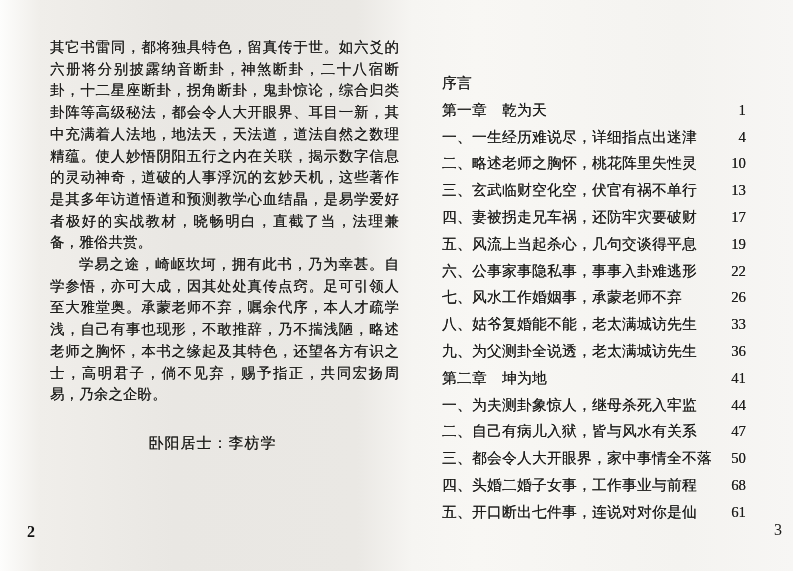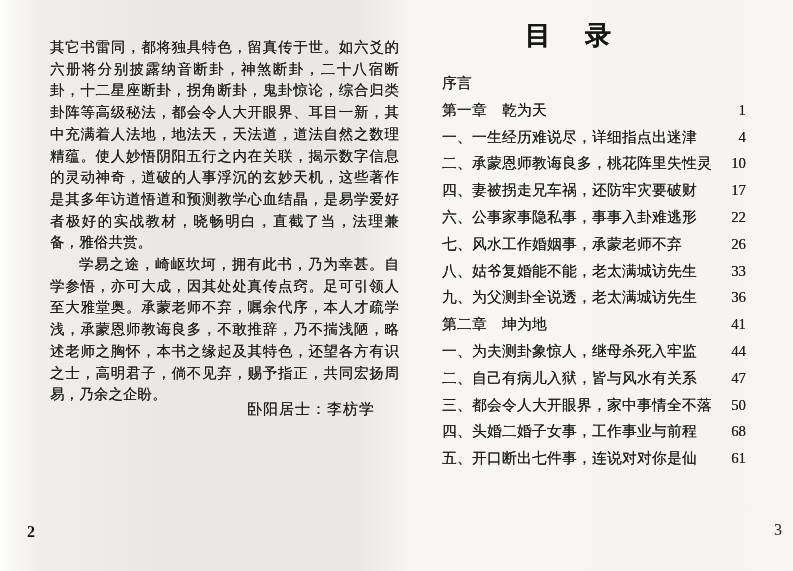--- a/index.html
+++ b/index.html
@@ -34,25 +34,25 @@
     line-height: 21.7px;
     text-align: justify;
     text-justify: inter-ideograph;
     letter-spacing: 0.1px;
     text-shadow: 0 0 0.45px #3a3a38;
   }
   .body-text p { margin: 0; }
   .body-text p.indent { text-indent: 2em; }
   .signature-line {
     position: absolute;
-    left: 50px; top: 400px;
+    left: 50px; top: 434px;
     width: 349px;
     padding-right: 0;
     box-sizing: border-box;
-    text-align: right;
+    text-align: center;
     font-size: 15px;
     letter-spacing: 1px;
     text-shadow: 0 0 0.4px #44443f;
   }
   .signature-inner { display: inline-block; margin-right: 24px; }
   .pagenum-left {
     position: absolute;
     left: 27px; top: 523px;
     font-size: 16px;
     font-weight: bold;
@@ -108,54 +108,63 @@
   }
 </style>
 </head>
 <body>
 
 <div class="spread">
 
   <div class="page-left">
     <div class="body-text">
       <p>其它书雷同，都将独具特色，留真传于世。如六爻的六册将分别披露纳音断卦，神煞断卦，二十八宿断卦，十二星座断卦，拐角断卦，鬼卦惊论，综合归类卦阵等高级秘法，都会令人大开眼界、耳目一新，其中充满着人法地，地法天，天法道，道法自然之数理精蕴。使人妙悟阴阳五行之内在关联，揭示数字信息的灵动神奇，道破的人事浮沉的玄妙天机，这些著作是其多年访道悟道和预测教学心血结晶，是易学爱好者极好的实战教材，晓畅明白，直截了当，法理兼备，雅俗共赏。</p>
-      <p class="indent">学易之途，崎岖坎坷，拥有此书，乃为幸甚。自学参悟，亦可大成，因其处处真传点窍。足可引领人至大雅堂奥。承蒙老师不弃，嘱余代序，本人才疏学浅，承蒙恩师教诲良多，不敢推辞，乃不揣浅陋，略述老师之胸怀，本书之缘起及其特色，还望各方有识之士，高明君子，倘不见弃，赐予指正，共同宏扬周易，乃余之企盼。</p>
+      <p class="indent">学易之途，崎岖坎坷，拥有此书，乃为幸甚。自学参悟，亦可大成，因其处处真传点窍。足可引领人至大雅堂奥。承蒙老师不弃，嘱余代序，本人才疏学浅，自己有事也现形，不敢推辞，乃不揣浅陋，略述老师之胸怀，本书之缘起及其特色，还望各方有识之士，高明君子，倘不见弃，赐予指正，共同宏扬周易，乃余之企盼。</p>
     </div>
     <div class="signature-line">
       <span class="signature-inner">卧阳居士：李枋学</span>
     </div>
     <div class="pagenum-left">2</div>
   </div>
 
   <div class="page-right">
-    <h1 class="toc-title">目　录</h1>
     <div class="toc-list" id="toc-list">
 
     <div class="toc-row">
           <span class="toc-label">序言</span>
         </div>
         <div class="toc-row chapter">
           <span class="toc-label">第一章　乾为天</span>
           <span class="toc-leader"></span>
           <span class="toc-page">1</span>
         </div>
         <div class="toc-row">
           <span class="toc-label">一、一生经历难说尽，详细指点出迷津</span>
           <span class="toc-leader"></span>
           <span class="toc-page">4</span>
         </div>
         <div class="toc-row">
-          <span class="toc-label">二、承蒙恩师教诲良多，桃花阵里失性灵</span>
+          <span class="toc-label">二、略述老师之胸怀，桃花阵里失性灵</span>
           <span class="toc-leader"></span>
           <span class="toc-page">10</span>
         </div>
         <div class="toc-row">
+          <span class="toc-label">三、玄武临财空化空，伏官有祸不单行</span>
+          <span class="toc-leader"></span>
+          <span class="toc-page">13</span>
+        </div>
+        <div class="toc-row">
           <span class="toc-label">四、妻被拐走兄车祸，还防牢灾要破财</span>
           <span class="toc-leader"></span>
           <span class="toc-page">17</span>
+        </div>
+        <div class="toc-row">
+          <span class="toc-label">五、风流上当起杀心，几句交谈得平息</span>
+          <span class="toc-leader"></span>
+          <span class="toc-page">19</span>
         </div>
         <div class="toc-row">
           <span class="toc-label">六、公事家事隐私事，事事入卦难逃形</span>
           <span class="toc-leader"></span>
           <span class="toc-page">22</span>
         </div>
         <div class="toc-row">
           <span class="toc-label">七、风水工作婚姻事，承蒙老师不弃</span>
           <span class="toc-leader"></span>
           <span class="toc-page">26</span>

